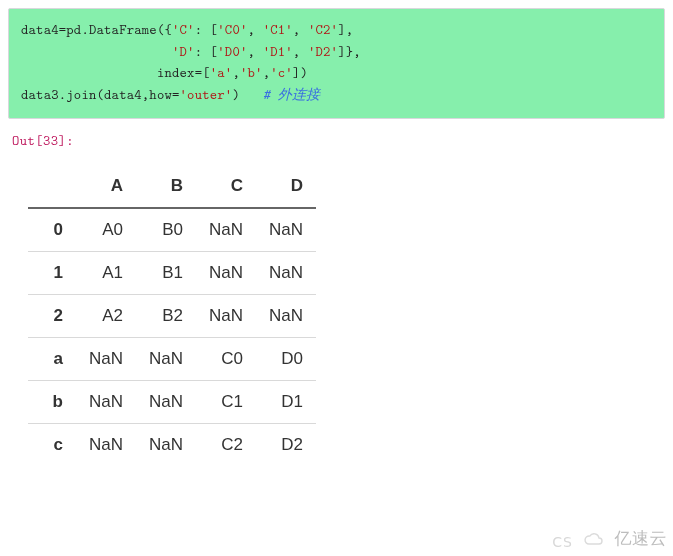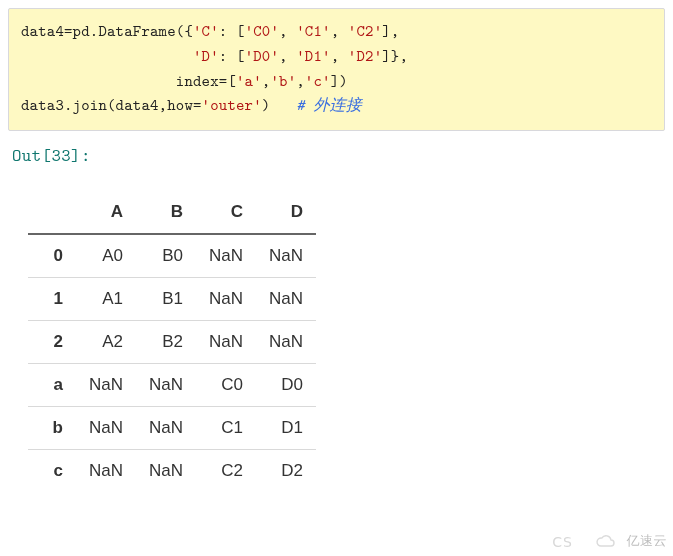--- a/index.html
+++ b/index.html
@@ -6,39 +6,39 @@
   body {
     margin: 0;
     padding: 8px;
     width: 673px;
     font-family: "DejaVu Sans", Arial, sans-serif;
     font-size: 14px;
     background: #fff;
     color: #333;
   }
   .code-cell {
-    background: #fef9c3;
+    background: #86efac;
     border: 1px solid #d8d8dc;
     border-radius: 2px;
     padding: 10px 12px 12px;
     font-family: "Latin Modern Mono", "DejaVu Serif", Georgia, serif;
-    font-size: 16px;
+    font-size: 14px;
     line-height: 1.55;
     letter-spacing: 0.2px;
     white-space: pre;
     color: #222;
     overflow: hidden;
   }
   .tk-str  { color: #b01515; }       
   .tk-com  { color: #3a6fe0; font-style: italic; } 
   .out-prompt {
     font-family: "Latin Modern Mono", "DejaVu Serif", Georgia, serif;
-    font-size: 18px;
-    color: #0f766e;
-    margin: 12px 0 24px 4px;
+    font-size: 14px;
+    color: #be185d;
+    margin: 12px 0 16px 4px;
     letter-spacing: 0.4px;
   }
   .df-wrap { padding-left: 20px; }
   table.df {
     border-collapse: collapse;
     font-family: Arial, Helvetica, sans-serif;
     font-size: 17px;
     color: #333;
   }
   table.df th, table.df td {
@@ -55,21 +55,21 @@
   table.df tbody th {
     font-weight: 700;
   }
   table.df tbody tr:last-child th,
   table.df tbody tr:last-child td { border-bottom: none; }
 
   .watermark {
     position: fixed;
     right: 6px;
     bottom: 6px;
-    font-size: 13px;
+    font-size: 17px;
     color: #bdbdbd;
     letter-spacing: 0.5px;
     display: flex;
     align-items: center;
     gap: 12px;
     pointer-events: none;
   }
   .watermark svg { opacity: 0.55; }
   .cs-tag {
     position: fixed;

